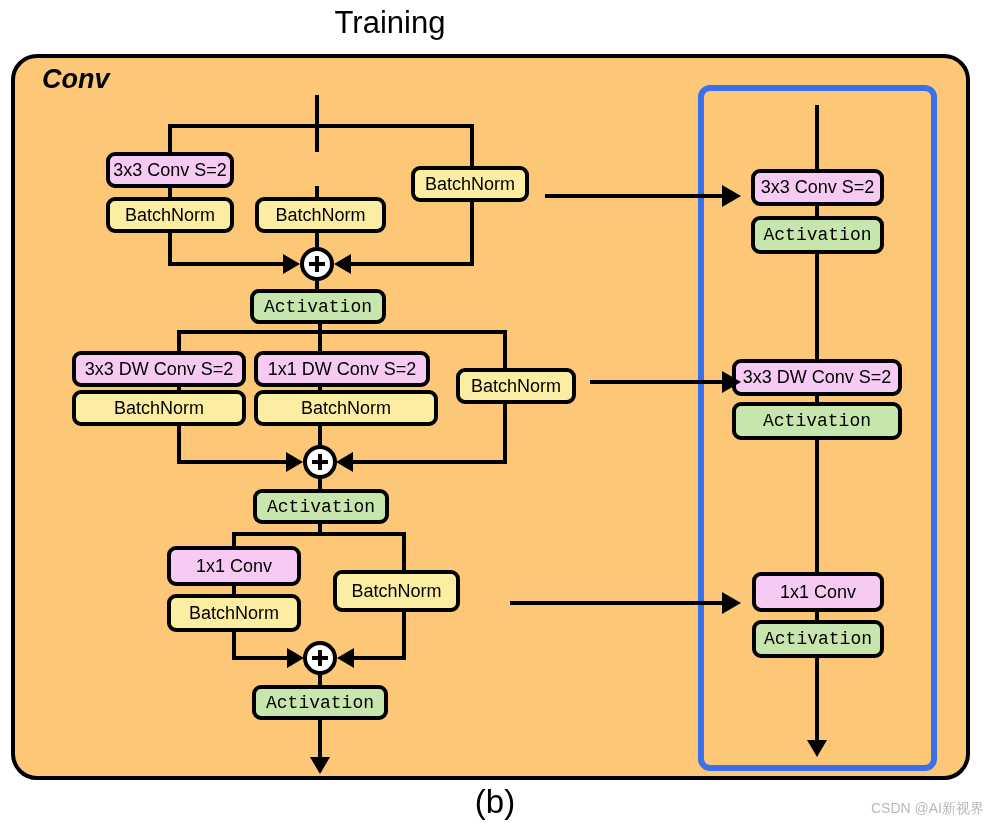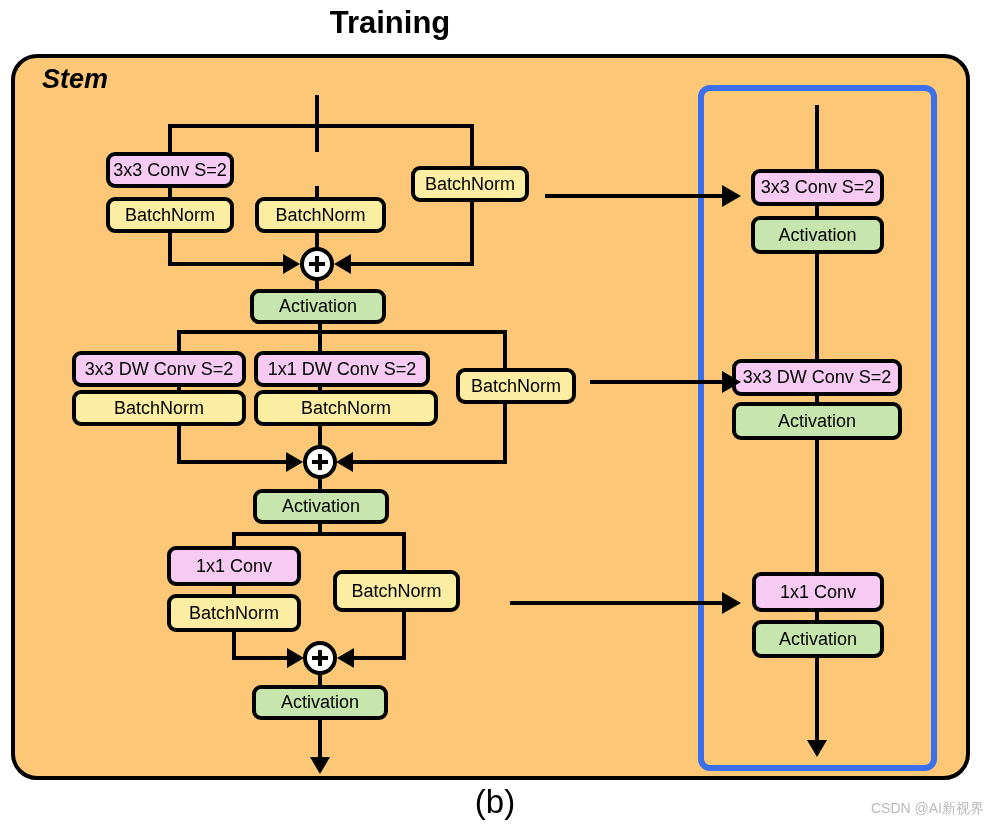--- a/index.html
+++ b/index.html
@@ -14,21 +14,21 @@
     position: relative;
     width: 994px;
     height: 825px;
     background: #ffffff;
     overflow: hidden;
   }
 
   
   .col-title {
     position: absolute;
-    font-weight: bold;
+    font-weight: normal;
     font-size: 31px;
     color: #000000;
     letter-spacing: 0px;
     white-space: nowrap;
     text-align: center;
   }
   #title-training { left: 180px; top: 5px; width: 420px; }
   #title-inference { left: 660px; top: 5px; width: 330px; }
 
   
@@ -74,21 +74,21 @@
     display: flex;
     align-items: center;
     justify-content: center;
     font-size: 18px;
     color: #000000;
     white-space: nowrap;
     z-index: 5;
   }
   .node.conv { background: #f6caf2; }
   .node.bn   { background: #fbeea3; }
-  .node.act  { background: #c7e6ad; }
+  .node.act  { background: #c7e6ad; font-family: Liberation Mono, monospace; }
 
   
   .vline, .hline {
     position: absolute;
     background: #000000;
     z-index: 2;
   }
   .vline { width: 4px; }
   .hline { height: 4px; }
 
@@ -159,21 +159,21 @@
   }
 </style>
 </head>
 <body>
 
 <div id="canvas">
 
   <div class="col-title" id="title-training">Training</div>
 
   <div id="stem-panel"></div>
-  <div id="stem-label">Stem</div>
+  <div id="stem-label">Conv</div>
 
   <div id="inference-frame"></div>
 
   <div class="vline" style="left:315px; top:95px; height:31px;"></div>
 
   <div class="hline" style="left:168px; top:124px; width:306px;"></div>
 
   <div class="vline" style="left:168px; top:124px; height:28px;"></div>
   <div class="vline" style="left:315px; top:124px; height:28px;"></div>
   <div class="vline" style="left:470px; top:124px; height:42px;"></div>

